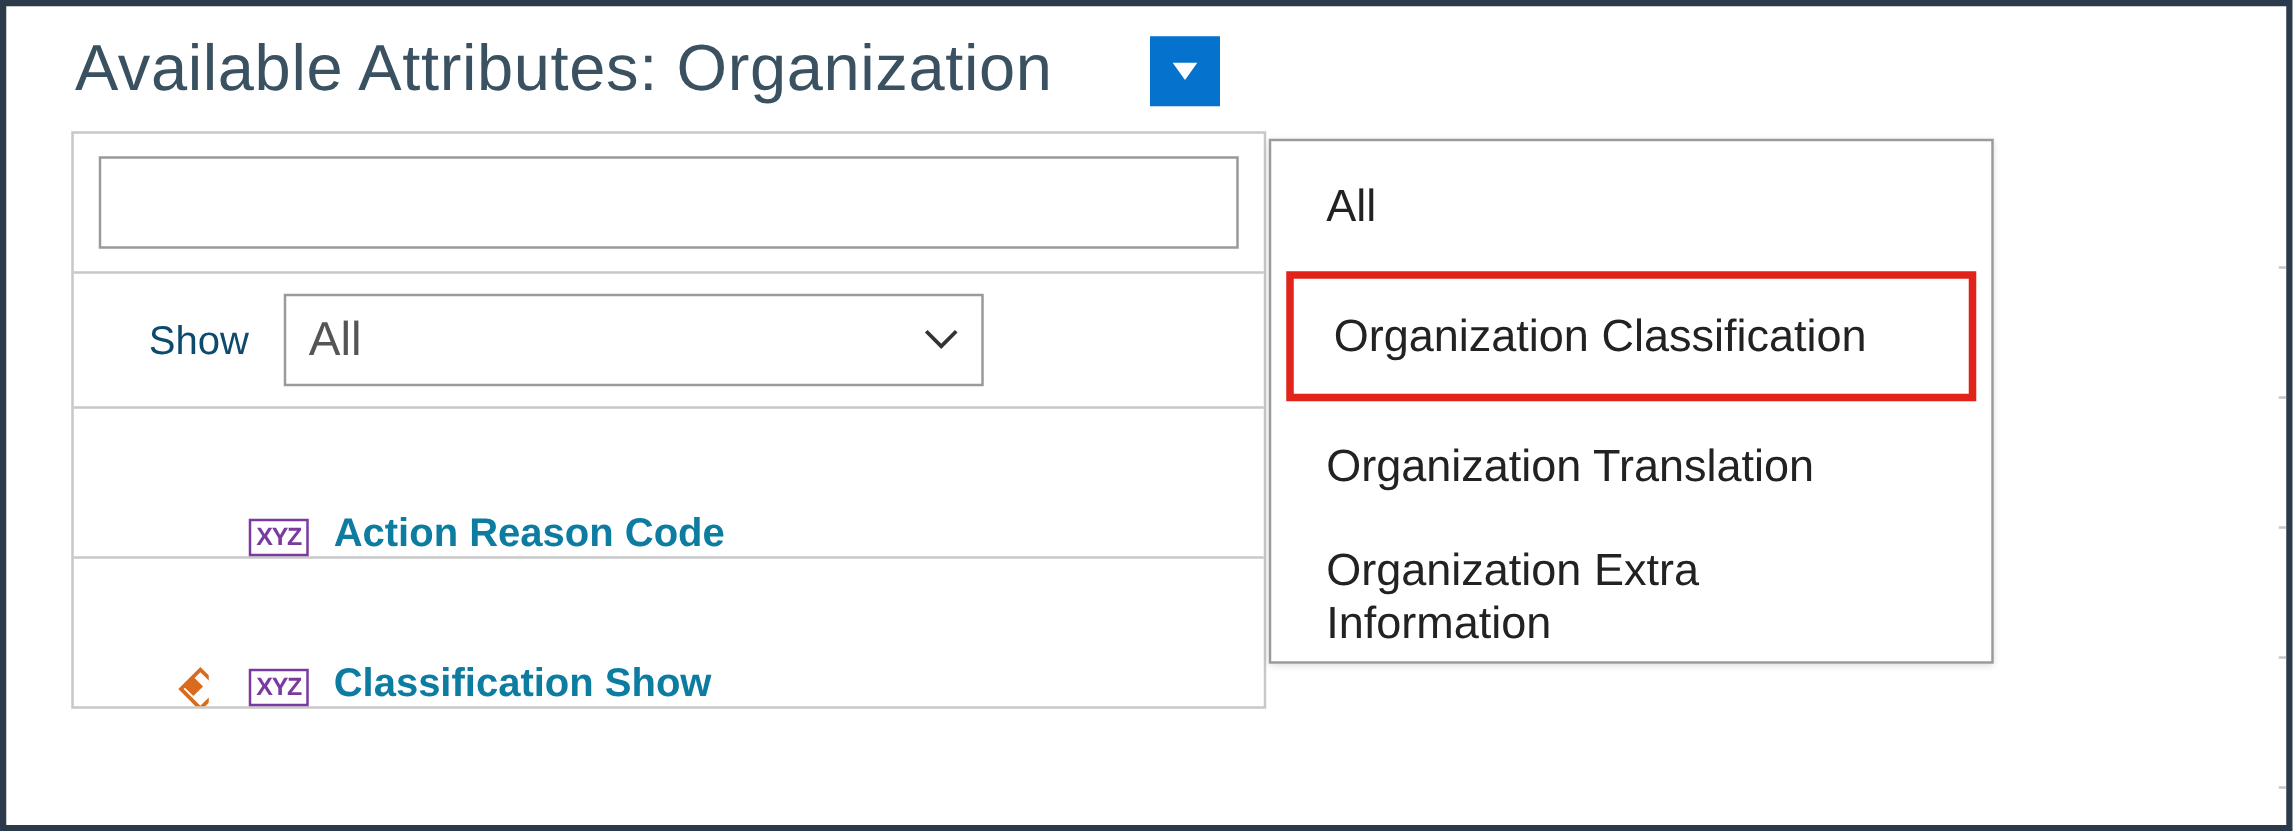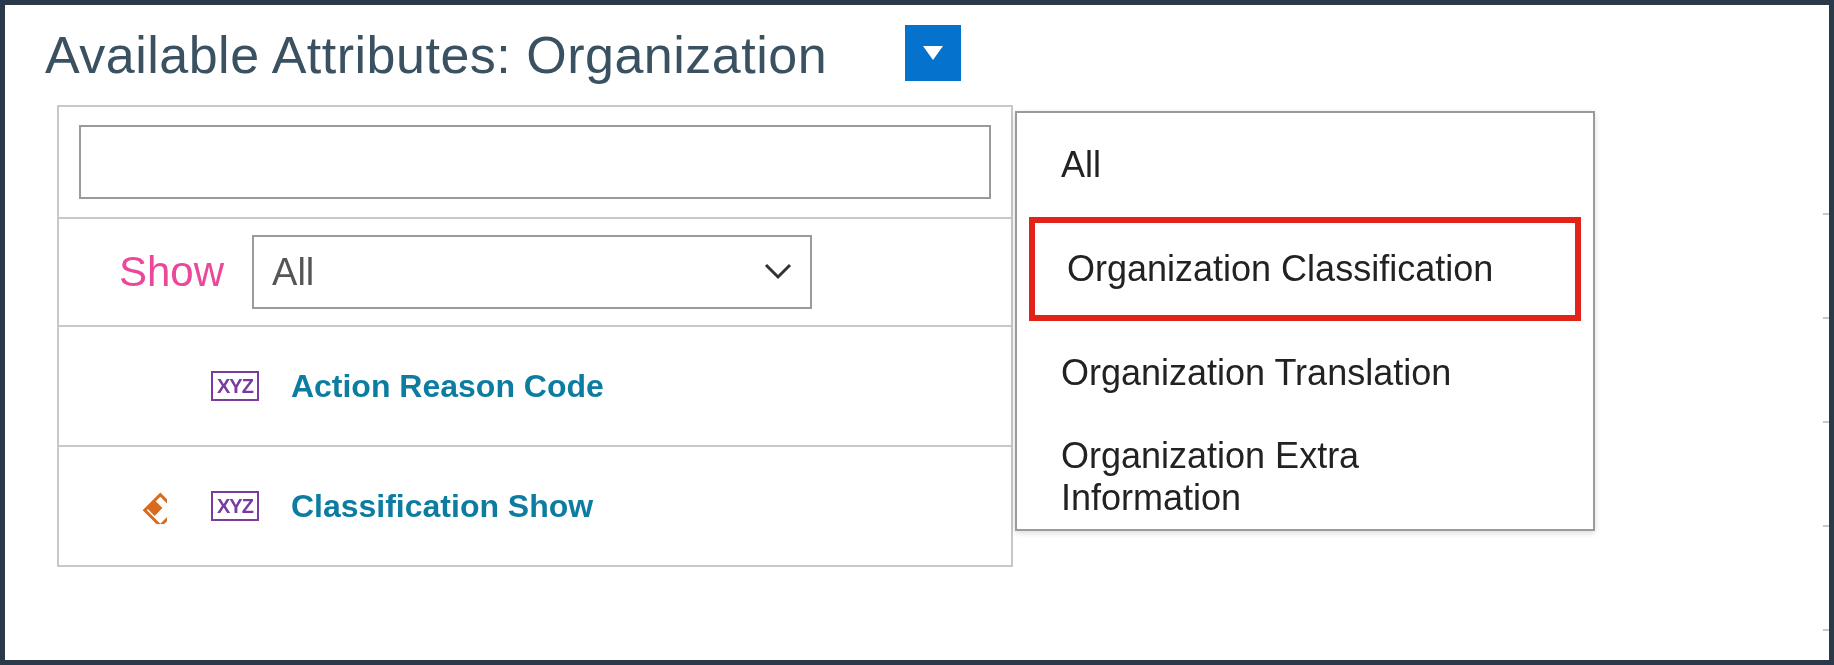--- a/index.html
+++ b/index.html
@@ -6,22 +6,22 @@
     body {
       font-family: "Helvetica Neue", Arial, sans-serif;
       background: #fff;
       width: 1834px;
       height: 665px;
       border: 5px solid #2b3a4a;
       position: relative;
     }
     .heading-row {
       display: flex;
-      align-items: flex-start;
-      padding: 20px 40px 10px 40px;
+      align-items: flex-end;
+      padding: 20px 40px 10px 55px;
       gap: 48px;
     }
     .heading-row h1 {
       font-weight: 300;
       font-size: 52px;
       color: #3a5161;
       letter-spacing: 0.5px;
     }
     .dd-trigger {
       width: 56px;
@@ -49,41 +49,41 @@
       border: 2px solid #9a9a9a;
       background: #fff;
     }
     .show-cell {
       border-top: 2px solid #c8c8c8;
       padding: 16px 20px 16px 60px;
       display: flex;
       align-items: center;
       gap: 28px;
     }
-    .show-cell-label { font-size: 42px; color: #ec4899; }
+    .show-cell-label { font-size: 32px; color: #0c4a6e; }
     .show-select {
       width: 560px;
       height: 74px;
       border: 2px solid #9a9a9a;
       display: flex;
       align-items: center;
       justify-content: space-between;
       padding: 0 18px;
       font-size: 38px;
       color: #555;
       background: #fff;
       cursor: pointer;
     }
     .attr-row {
       border-top: 2px solid #c8c8c8;
       height: 120px;
       display: flex;
-      align-items: center;
+      align-items: flex-end;
       padding-left: 60px;
-      gap: 32px;
+      gap: 20px;
     }
     .key-slot { width: 60px; display:flex; align-items:center; justify-content:center; }
     .xyz-badge {
       border: 2px solid #7a3aa0;
       color: #7a3aa0;
       font-weight: bold;
       font-size: 20px;
       padding: 0 4px;
       line-height: 26px;
       letter-spacing: -1px;

